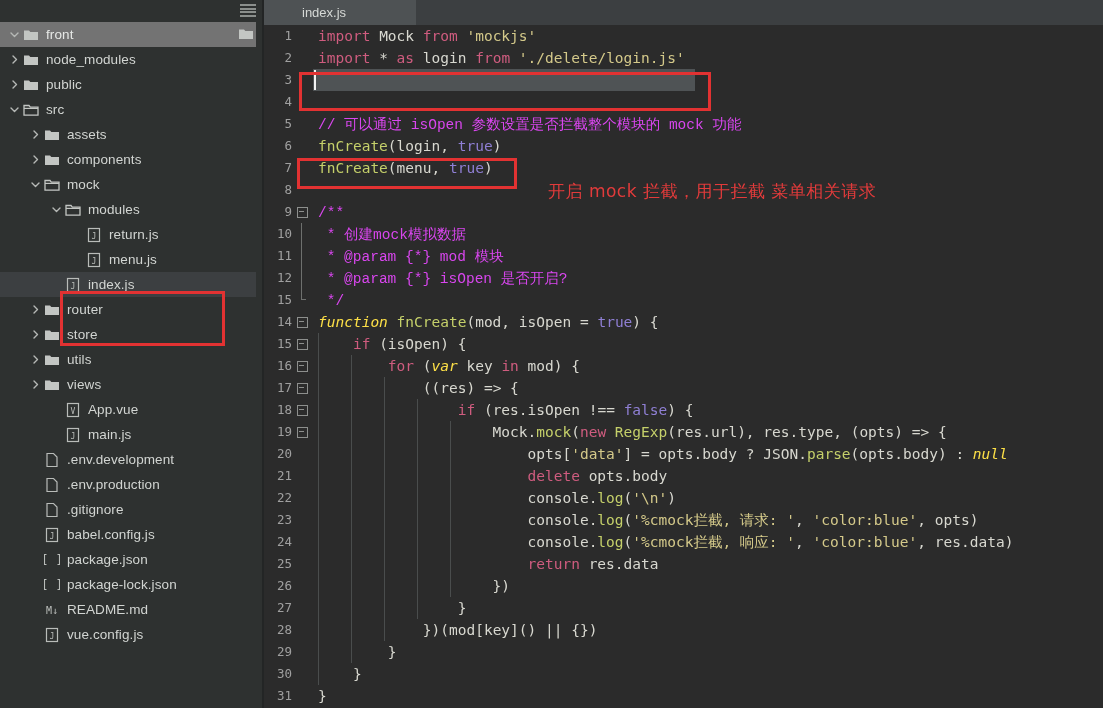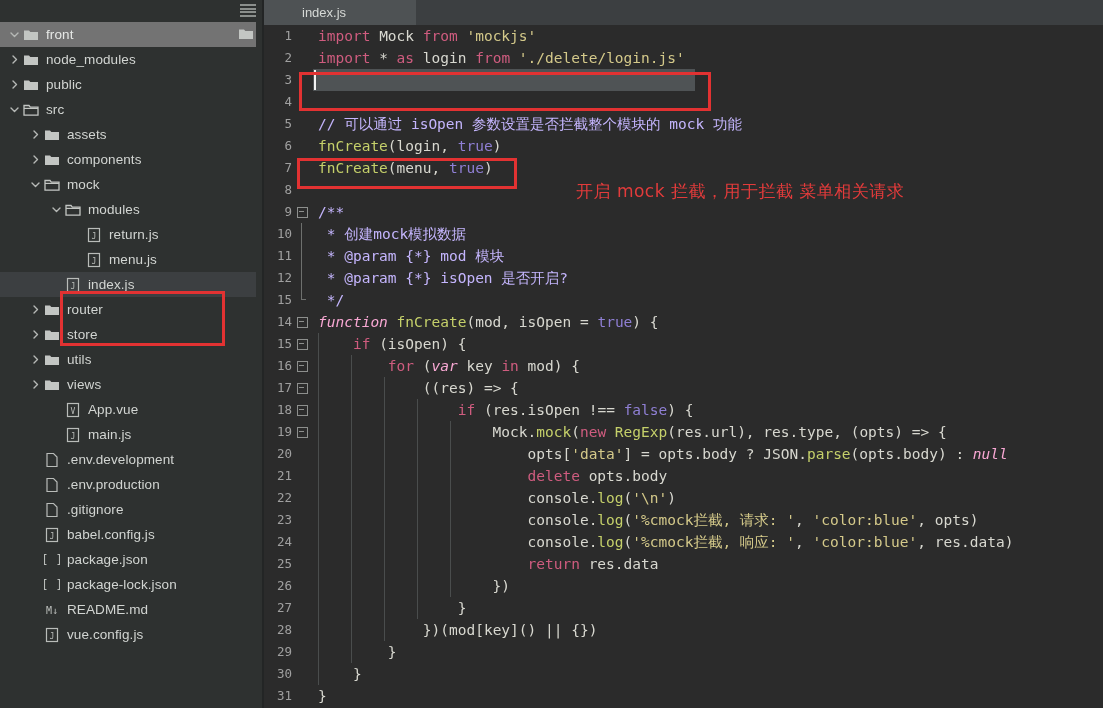--- a/index.html
+++ b/index.html
@@ -111,25 +111,25 @@
   .fold .barend {
     position: absolute; left: 7px; top: 0; width: 1px; height: 11px;
     background: #6e706e;
   }
   .fold .barend:after {
     content: ""; position: absolute; left: 0; top: 10px;
     width: 5px; height: 1px; background: #6e706e;
   }
   .ctext { flex: 1 1 auto; position: relative; padding-left: 8px; }
   .pink   { color: #cf5c7f; }
-  .it-cy  { color: #f9a8d4; font-style: italic; }
+  .it-cy  { color: #fde047; font-style: italic; }
   .plain  { color: #d8d8d0; }
   .str    { color: #d4c98a; }
   .num    { color: #8f7fd4; }
-  .cmt    { color: #c4b5fd; }
+  .cmt    { color: #d946ef; font-family: Liberation Mono, monospace; }
   .fn     { color: #c5d06a; }
 
   .sel-line {
     position: absolute; left: 0; top: 0; height: 22px;
     background: #4f5355;
   }
   .caret {
     position: absolute; width: 2px; height: 20px; top: 1px;
     background: #f2f2f2;
   }
@@ -492,15 +492,15 @@
         <div class="cline"><span class="gutter">28</span><span class="fold"></span><span class="ctext"><span class="indent-guide" style="left:8px"></span><span class="indent-guide" style="left:41px"></span><span class="indent-guide" style="left:74px"></span><span class="src">            <span class="plain">}</span><span class="plain">)</span><span class="plain">(</span><span class="plain">mod</span><span class="plain">[</span><span class="plain">key</span><span class="plain">]</span><span class="plain">(</span><span class="plain">)</span> <span class="plain">|</span><span class="plain">|</span> <span class="plain">{</span><span class="plain">}</span><span class="plain">)</span></span></span></div>
         <div class="cline"><span class="gutter">29</span><span class="fold"></span><span class="ctext"><span class="indent-guide" style="left:8px"></span><span class="indent-guide" style="left:41px"></span><span class="src">        <span class="plain">}</span></span></span></div>
         <div class="cline"><span class="gutter">30</span><span class="fold"></span><span class="ctext"><span class="indent-guide" style="left:8px"></span><span class="src">    <span class="plain">}</span></span></span></div>
         <div class="cline"><span class="gutter">31</span><span class="fold"></span><span class="ctext"><span class="src"><span class="plain">}</span></span></span></div>
       </div>
   </div>
 
   <div class="redbox" style="left:60px; top:291px; width:165px; height:55px;"></div>
   <div class="redbox" style="left:299px; top:72px; width:412px; height:39px;"></div>
   <div class="redbox" style="left:297px; top:158px; width:220px; height:31px;"></div>
-  <div class="note" style="left:576px; top:180px;">开启 mock 拦截，用于拦截 菜单相关请求</div>
+  <div class="note" style="left:548px; top:180px;">开启 mock 拦截，用于拦截 菜单相关请求</div>
 
 </div>
 
 </body></html>

